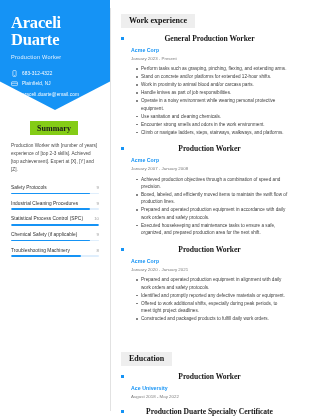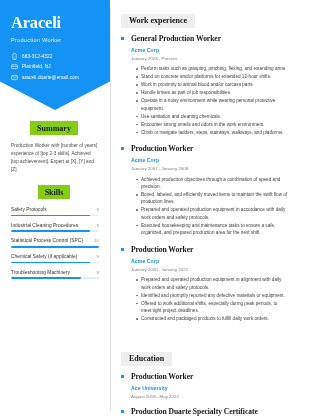--- a/index.html
+++ b/index.html
@@ -96,20 +96,21 @@
   .dot {
     position: absolute; left: 0px; top: 3.2px;
     width: 3.2px; height: 3.2px; background: #1593f5; border-radius: 0px;
   }
   .entry-title {
     color: #151515;
     font-family: "Liberation Serif", serif;
     font-weight: bold;
     font-size: 7.6px;
     letter-spacing: -0.05px;
+    text-align: center;
   }
   .entry-org {
     color: #1593f5;
     font-size: 5.2px;
     font-weight: bold;
     margin-top: 4.5px;
     letter-spacing: .05px;
   }
   .entry-date { color: #7d7d7d; font-size: 4.4px; margin-top: 2.6px; }
   .bullets { list-style: none; margin-top: 4.5px; padding-left: 5px; }
@@ -132,20 +133,21 @@
 </head>
 <body>
 
 <div class="page">
 
   <div class="sidebar">
 
     <div class="hero">
       <div class="hero-name">
         <div>Araceli</div>
+        <div>Duarte</div>
       </div>
       <div class="hero-role">Production Worker</div>
 
       <div class="contact">
         <div class="contact-row">
           <span class="ci">
             <svg width="7" height="7" viewBox="0 0 12 12">
                 <rect x="3.2" y="1" width="5.6" height="10" rx="1" fill="none" stroke="#fff" stroke-width="1"></rect>
                 <rect x="5" y="9" width="2" height="0.8" fill="#fff"></rect>
               </svg>
@@ -174,23 +176,20 @@
     </div>
 
     <div class="side-block">
       <div class="side-head-wrap">
         <div class="side-head">Summary</div>
       </div>
       <div class="summary-text">Production Worker with [number of years] experience of [top 2-3 skills]. Achieved [top achievement]. Expert at [X], [Y] and [Z].</div>
     </div>
 
     <div class="side-block">
-      <div class="side-head-wrap">
-        <div class="side-head">Skills</div>
-      </div>
       <div class="skills-list" id="skills-list">
           <div class="skill-row">
             <div class="skill-top">
               <span class="skill-name">Safety Protocols</span>
               <span class="skill-val">9</span>
             </div>
             <div class="skill-track">
               <div class="skill-fill" style="width:90%"></div>
             </div>
           </div>

